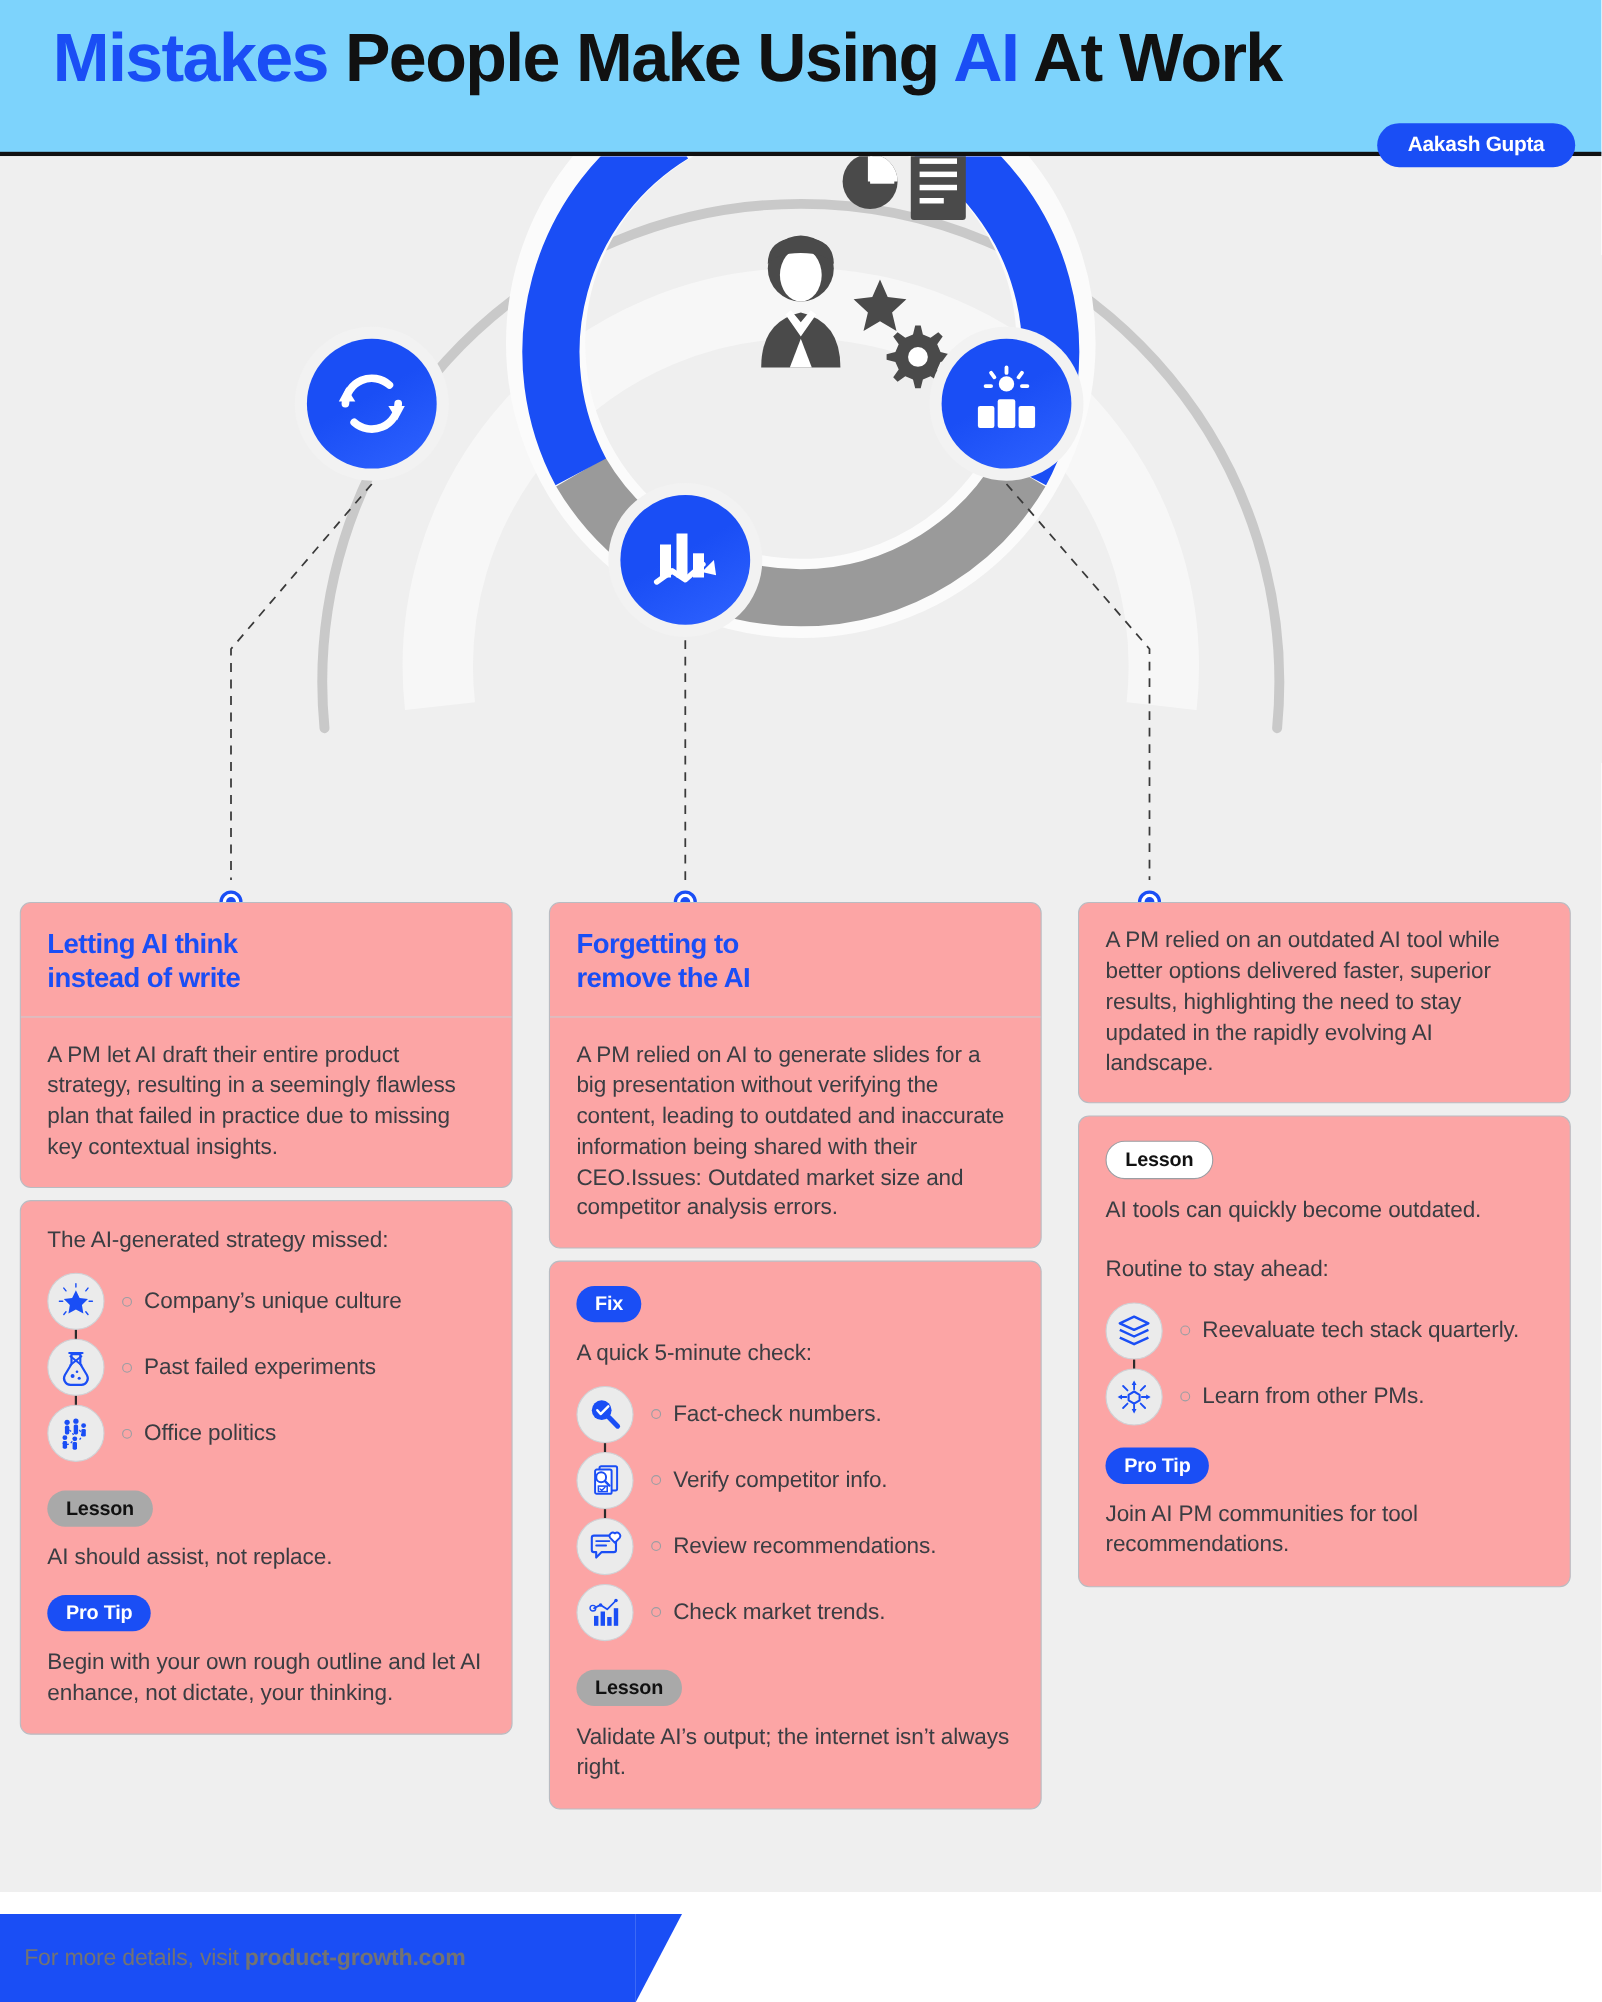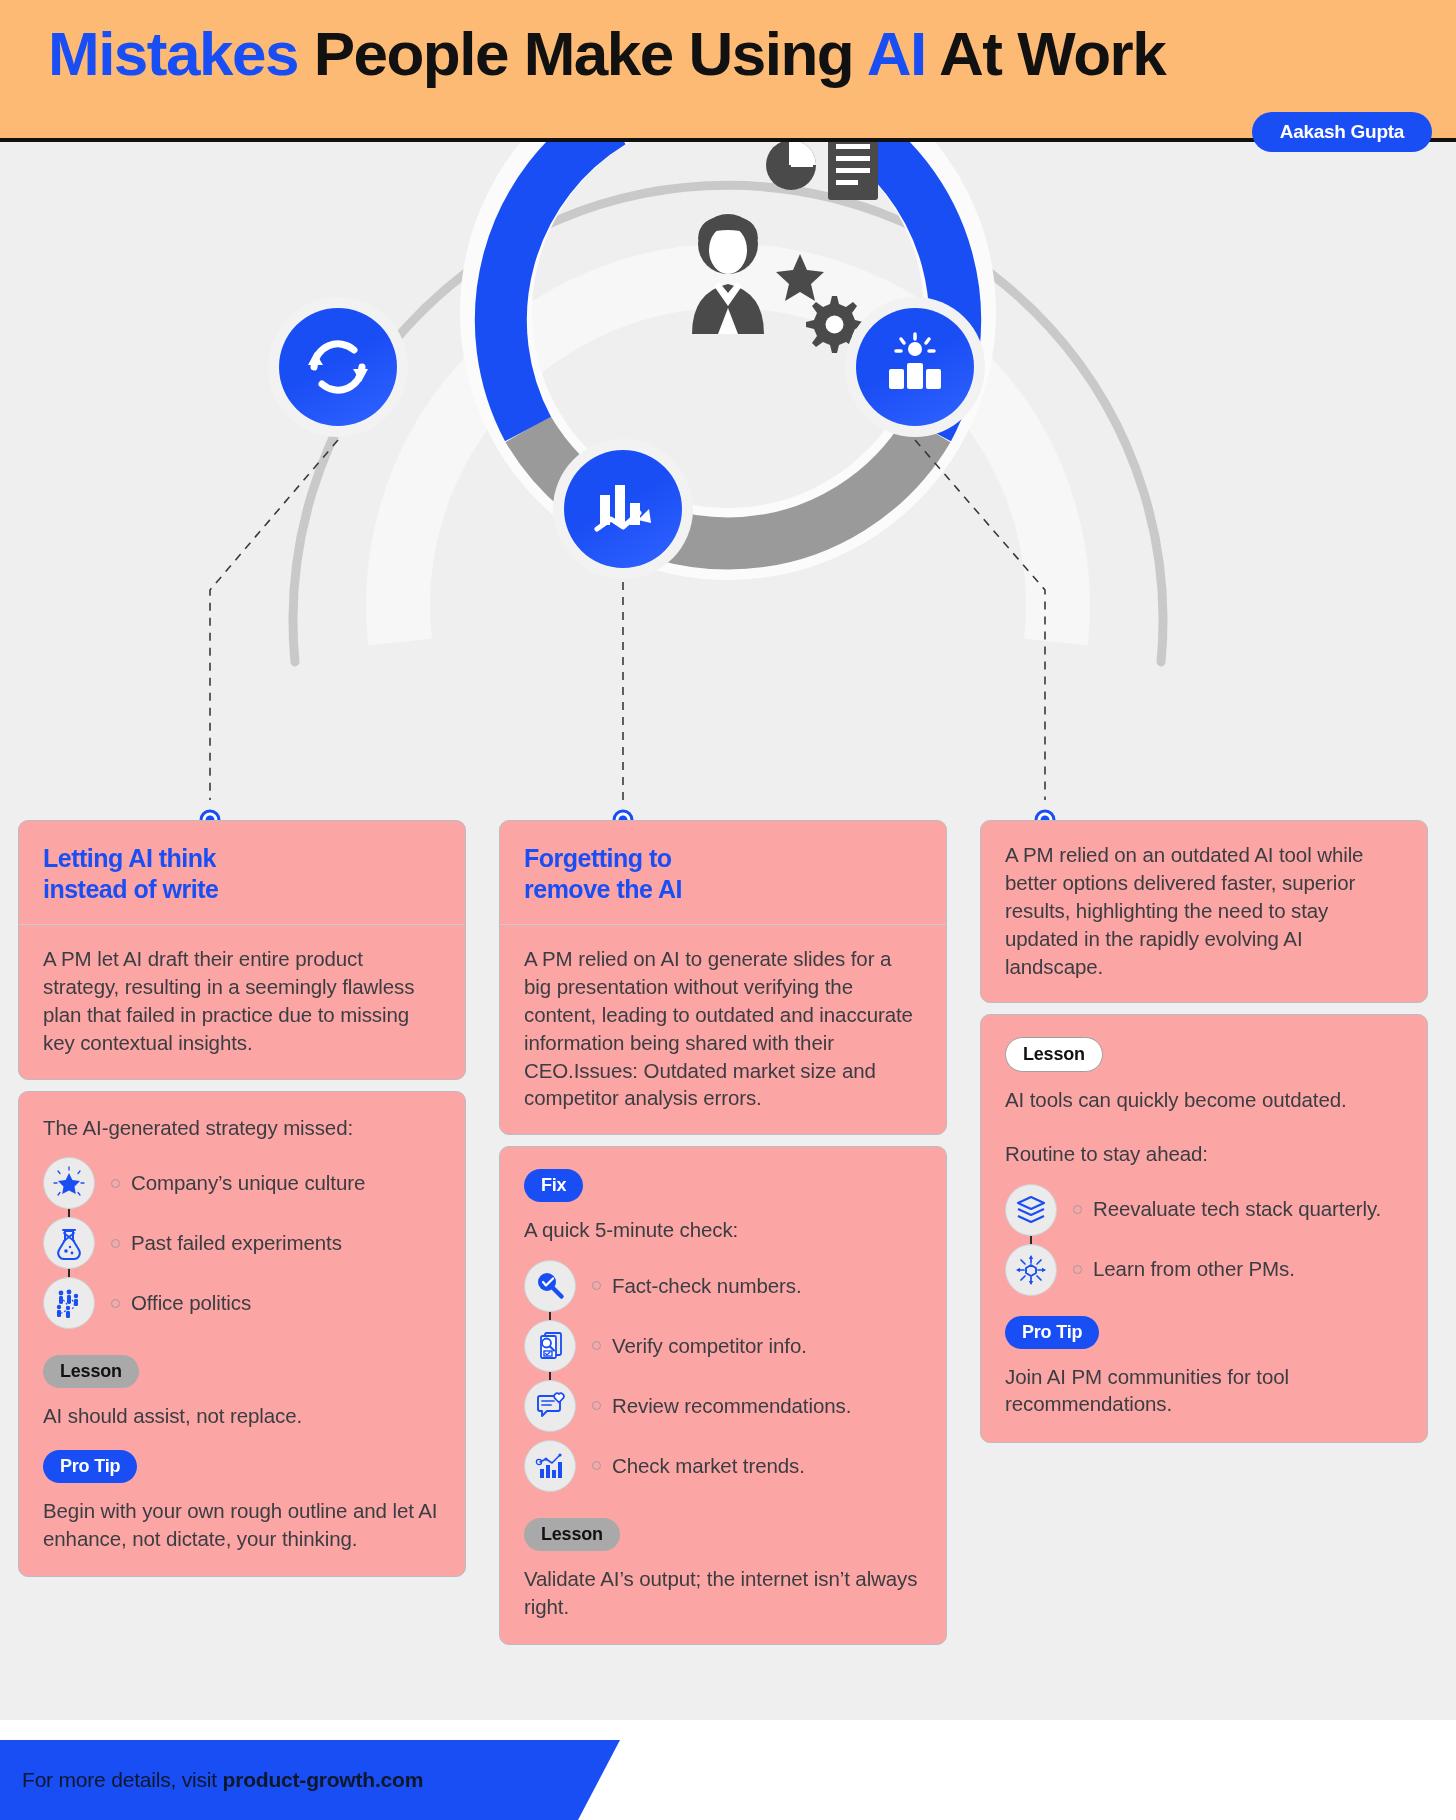--- a/index.html
+++ b/index.html
@@ -12,21 +12,21 @@
   #page {
     position: relative;
     width: 1456px; height: 1820px;
     background: #ffffff;
   }
 
   
   #header {
     position: absolute; left: 0; top: 0;
     width: 1456px; height: 140px;
-    background: #fdba74;
+    background: #7dd3fc;
   }
   #title {
     position: absolute; left: 48px; top: 18px;
     font-size: 62px; font-weight: 700;
     letter-spacing: -1.5px;
     color: #111111;
     white-space: nowrap;
   }
   #title .hl { color: #1a4ef5; }
   #header-rule {
@@ -184,21 +184,21 @@
     background: #1a4ef5;
   }
   #footer-bar::after {
     content: ""; position: absolute; right: -42px; top: 0;
     width: 0; height: 0;
     border-top: 80px solid #1a4ef5;
     border-right: 42px solid transparent;
   }
   #footer-text {
     position: absolute; left: 22px; top: 28px;
-    color: #0f172a; font-size: 21px; letter-spacing: -0.2px;
+    color: #737373; font-size: 21px; letter-spacing: -0.2px;
     z-index: 2;
   }
   #footer-text b { font-weight: 700; }
 </style>
 </head>
 <body>
 
 <div id="page">
 
   <div id="header">

